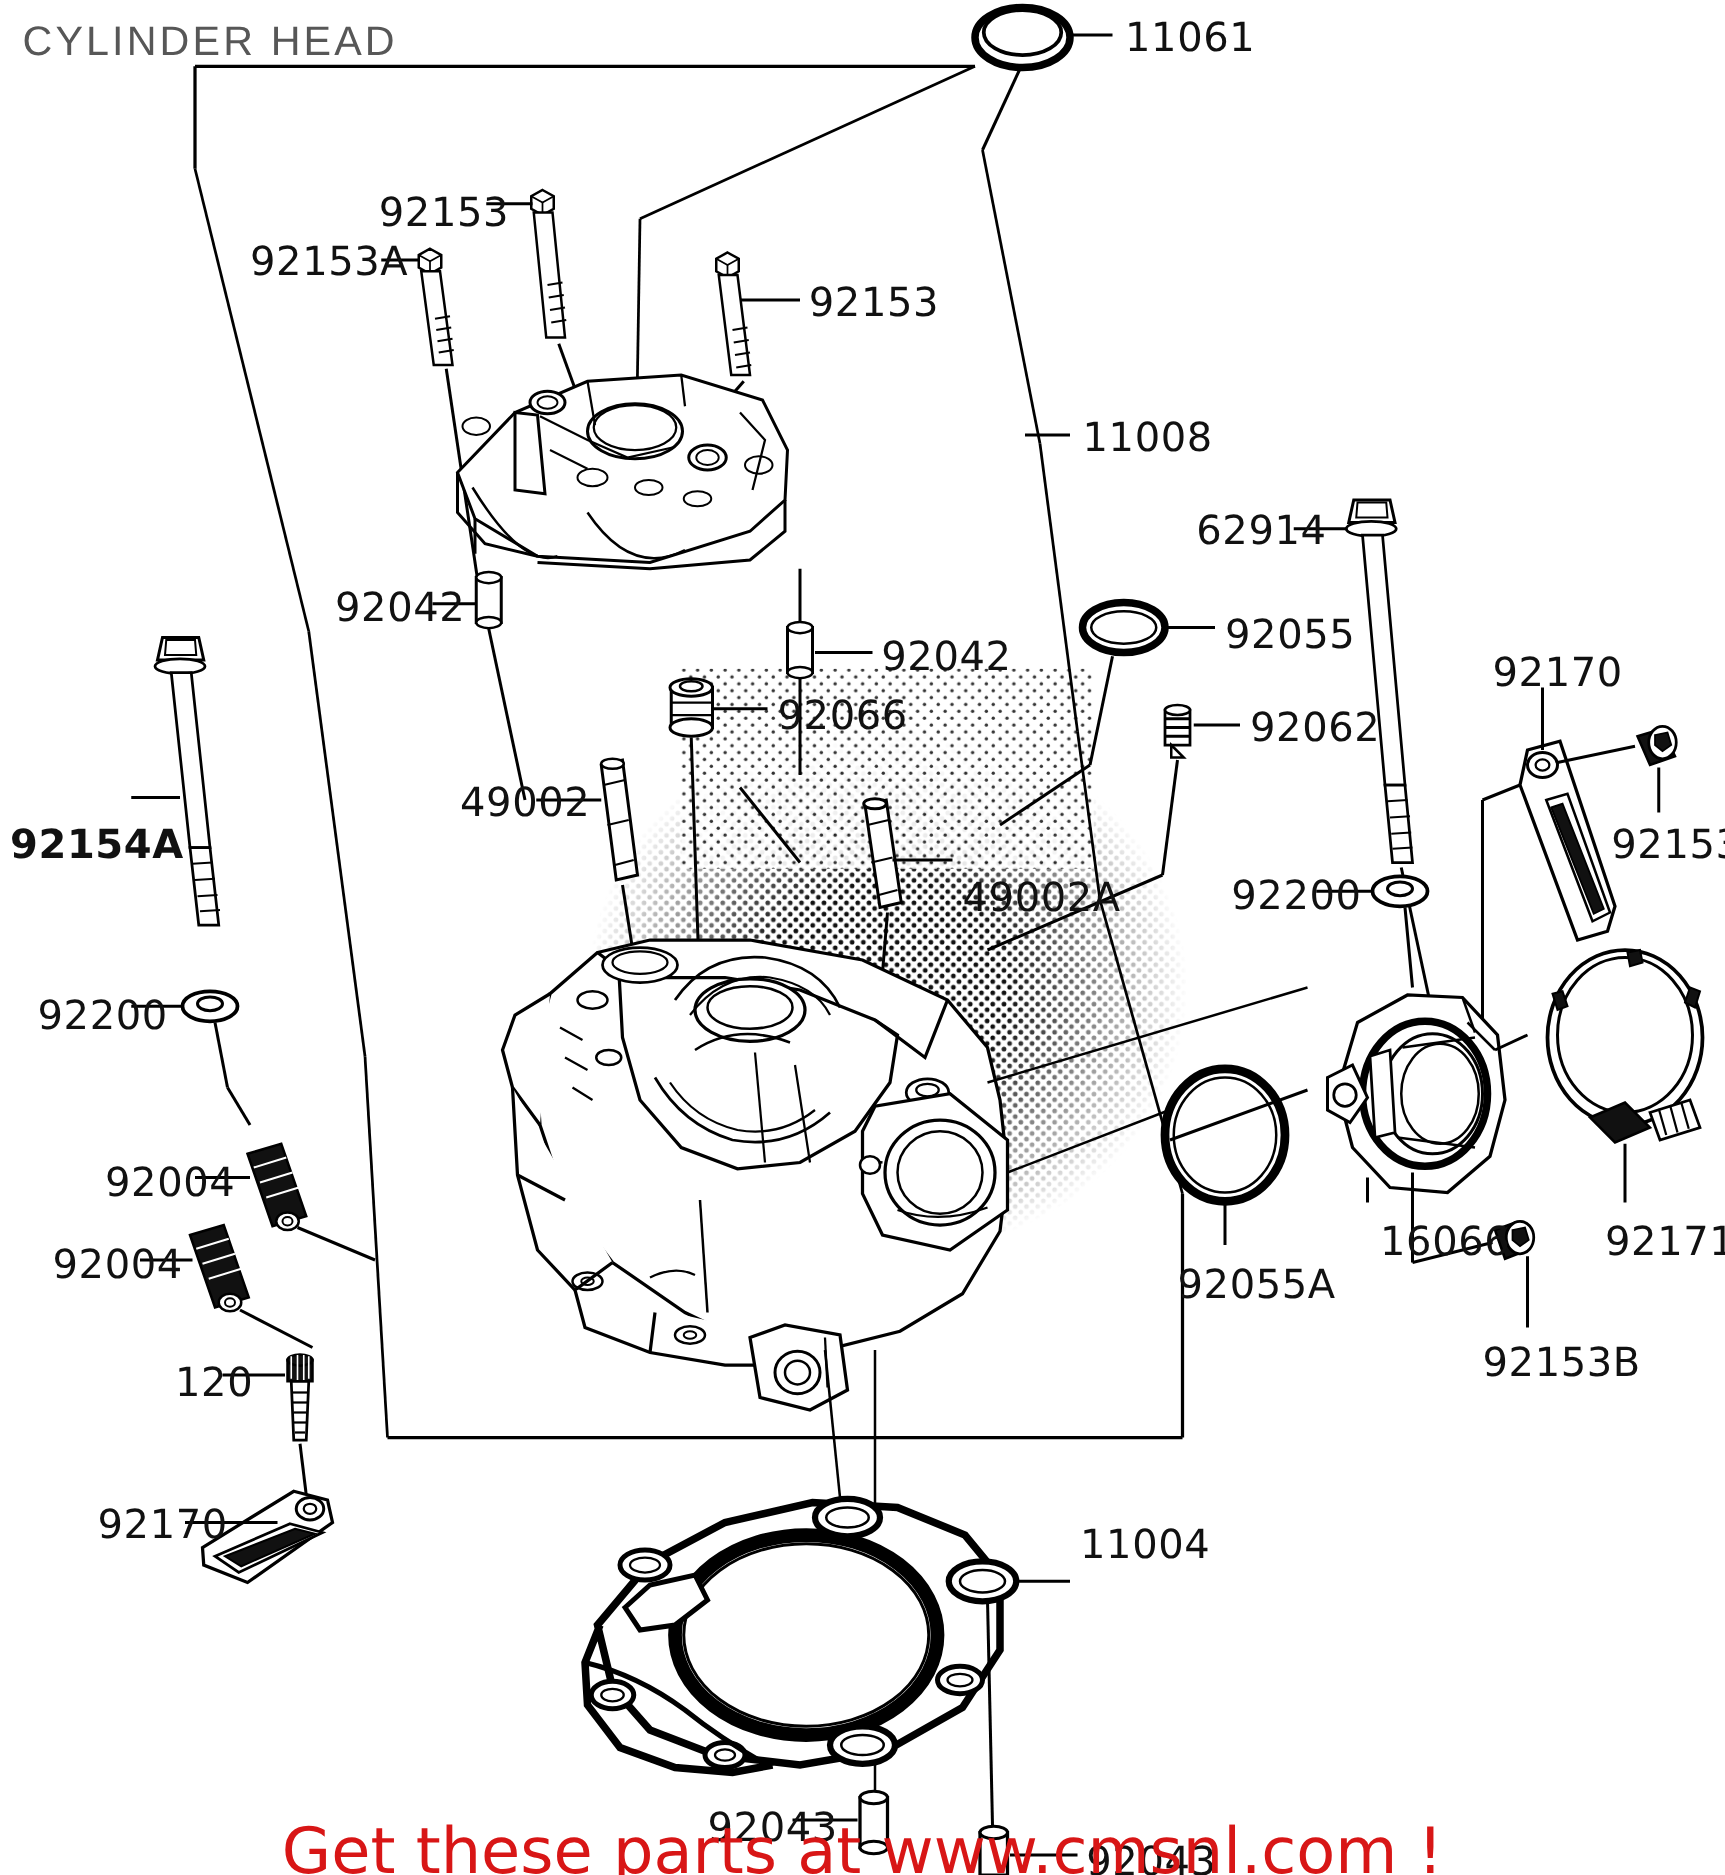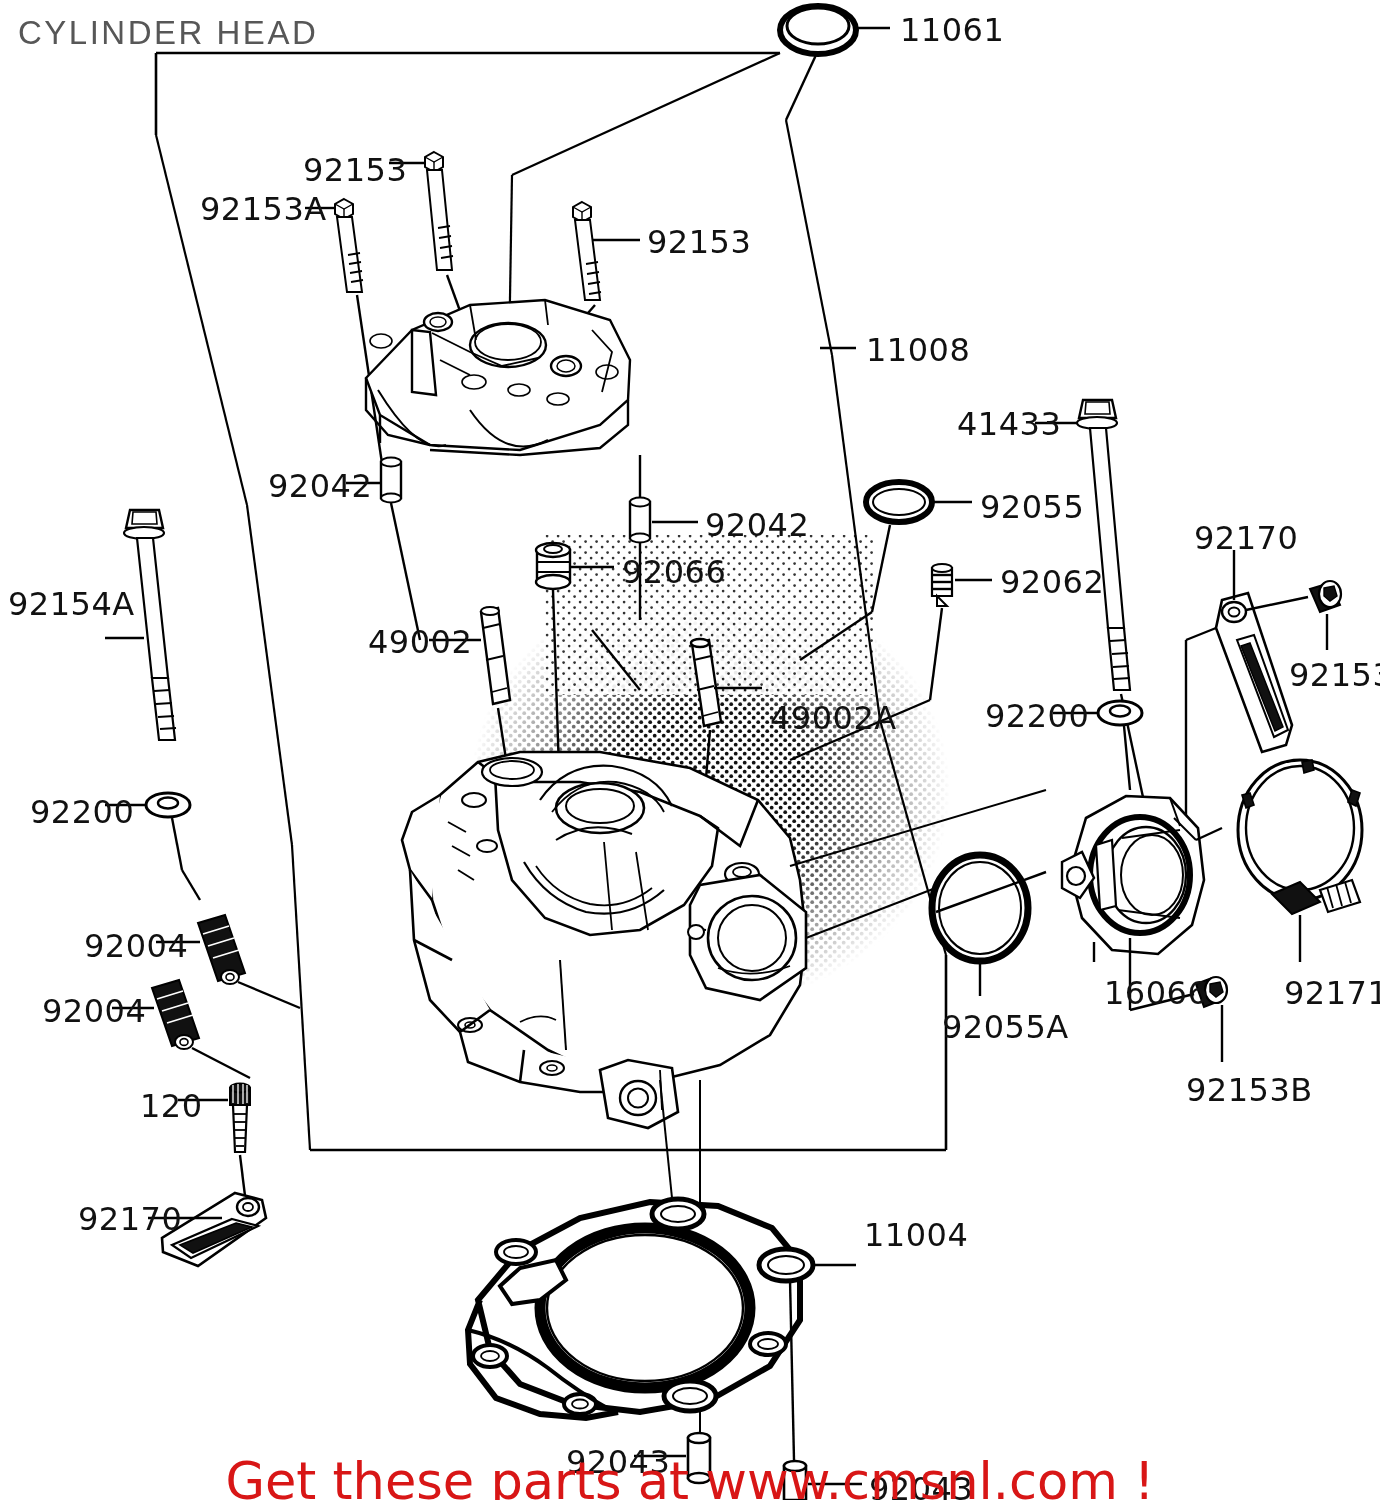--- a/index.html
+++ b/index.html
@@ -579,29 +579,29 @@
       <path d="M808,1484 L862,1484"></path>
     </g>
 
   </svg>
 
   <div class="part-label" style="left:900px;  top:14px;">11061</div>
   <div class="part-label" style="left:303px;  top:154px;">92153</div>
   <div class="part-label" style="left:200px;  top:193px;">92153A</div>
   <div class="part-label" style="left:647px;  top:226px;">92153</div>
   <div class="part-label" style="left:866px;  top:334px;">11008</div>
-  <div class="part-label" style="left:957px;  top:408px;">41433</div>
+  <div class="part-label" style="left:957px;  top:408px;">62914</div>
   <div class="part-label" style="left:268px;  top:470px;">92042</div>
   <div class="part-label" style="left:980px;  top:491px;">92055</div>
   <div class="part-label" style="left:705px;  top:509px;">92042</div>
   <div class="part-label" style="left:1194px; top:522px;">92170</div>
   <div class="part-label" style="left:622px;  top:556px;">92066</div>
   <div class="part-label" style="left:1000px; top:566px;">92062</div>
   <div class="part-label" style="left:368px;  top:626px;">49002</div>
-  <div class="part-label" style="left:8px;    top:588px;">92154A</div>
+  <div class="part-label" style="left:8px;    top:659px;font-weight:bold;">92154A</div>
   <div class="part-label" style="left:1289px; top:659px;">92153B</div>
   <div class="part-label" style="left:770px;  top:678px;margin-top:24px;">49002A</div>
   <div class="part-label" style="left:985px;  top:700px;">92200</div>
   <div class="part-label" style="left:30px;   top:796px;">92200</div>
   <div class="part-label" style="left:84px;   top:930px;">92004</div>
   <div class="part-label" style="left:1064px; top:977px;margin-left:40px;">16066</div>
   <div class="part-label" style="left:1284px; top:977px;">92171</div>
   <div class="part-label" style="left:42px;   top:995px;">92004</div>
   <div class="part-label" style="left:942px;  top:1011px;">92055A</div>
   <div class="part-label" style="left:1186px; top:1074px;">92153B</div>

